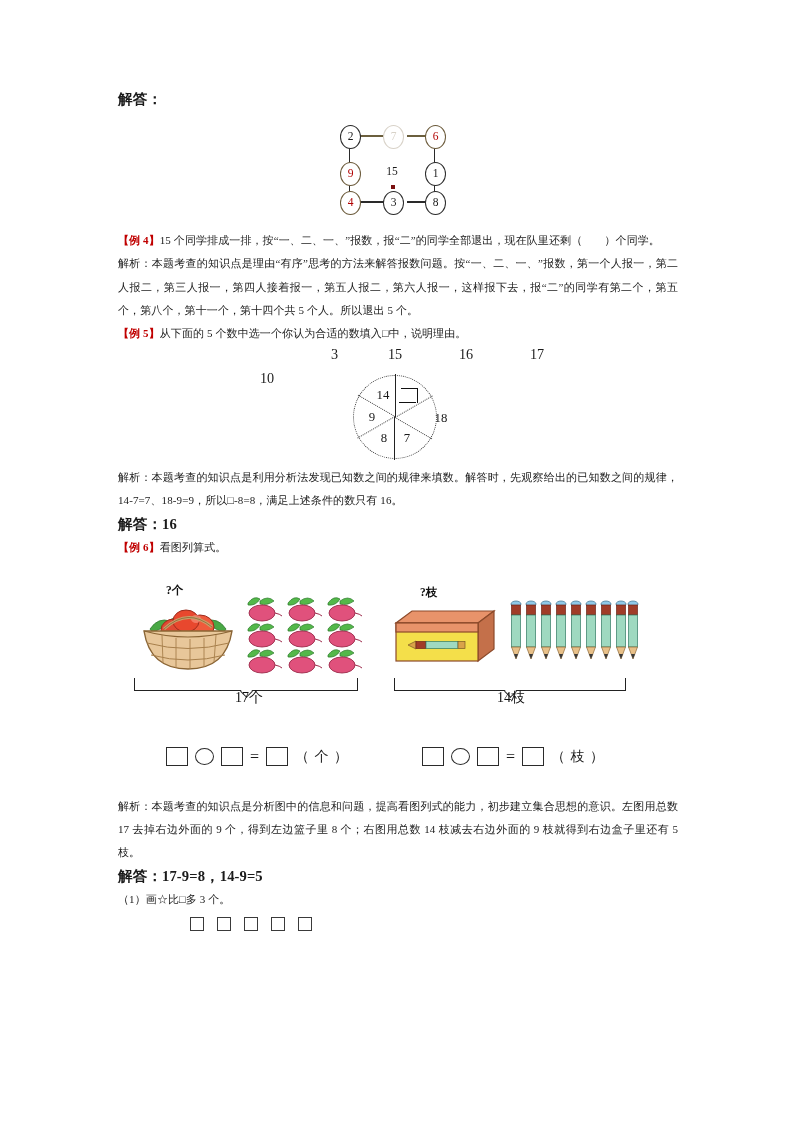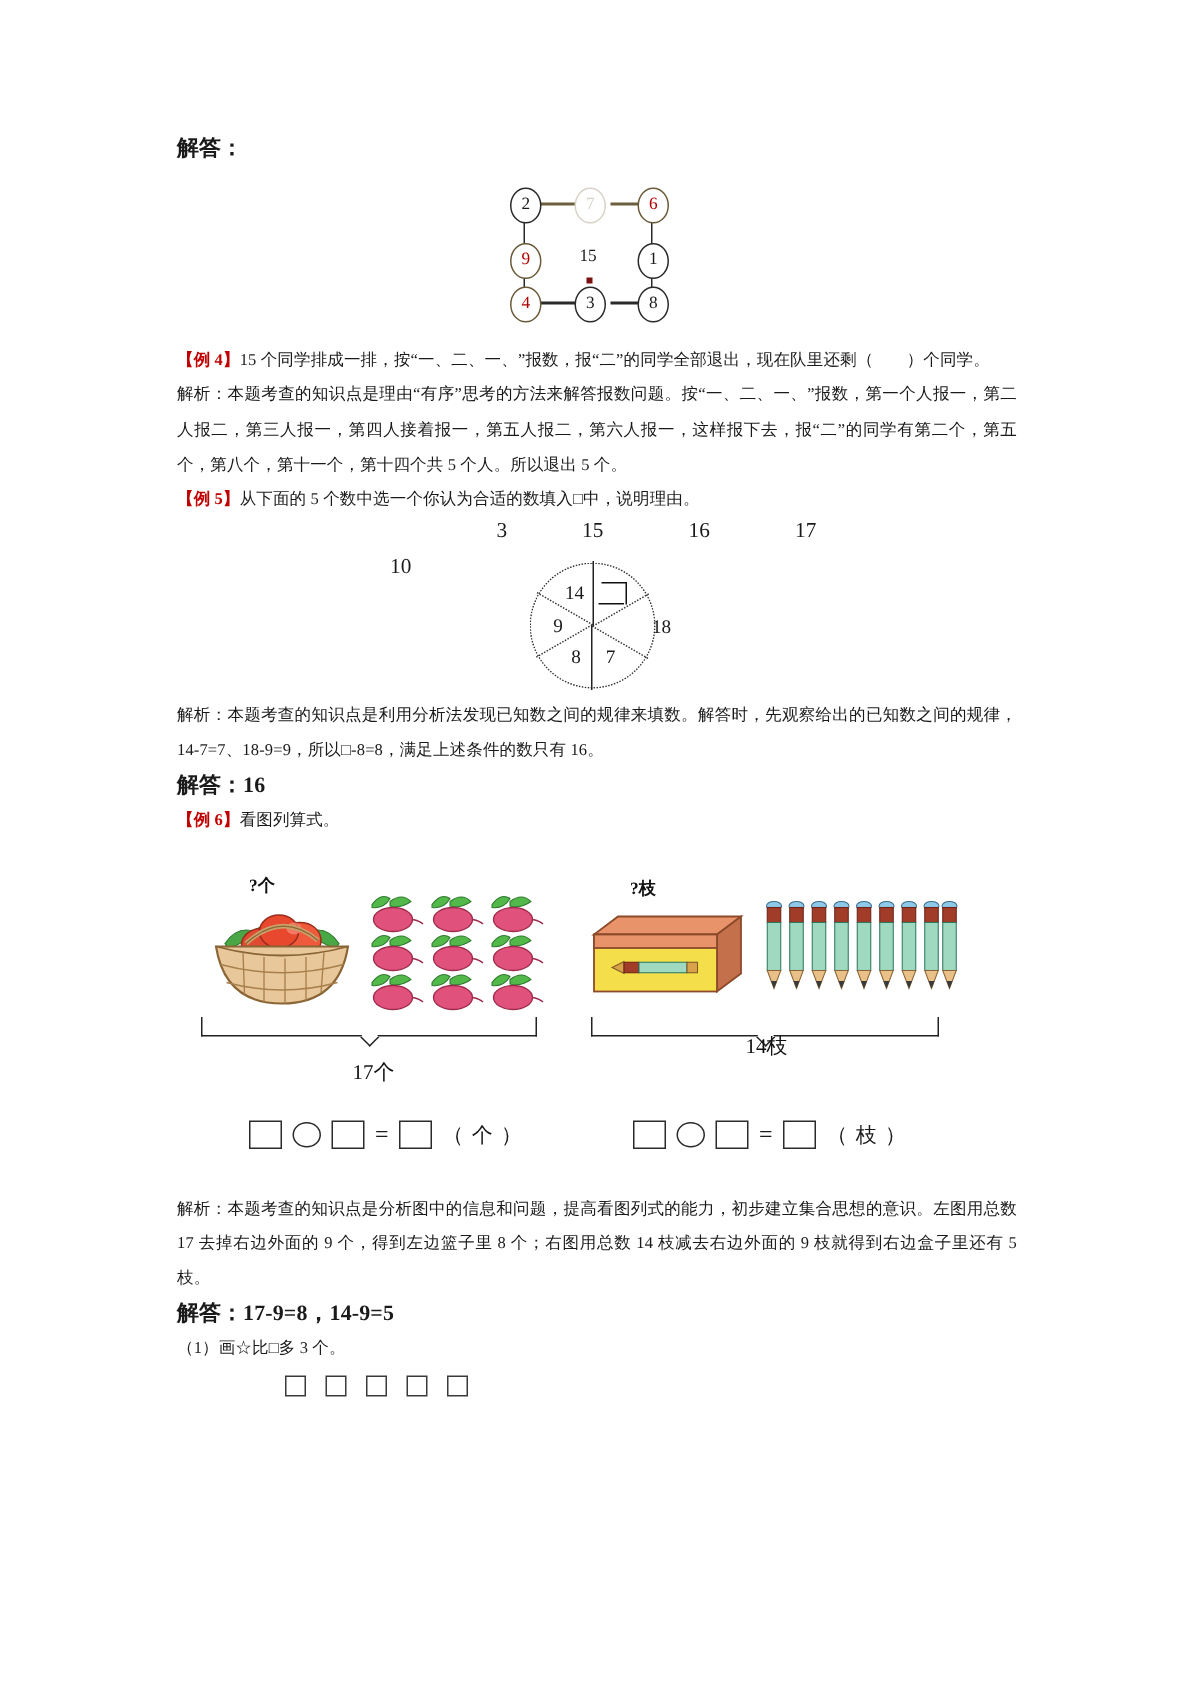--- a/index.html
+++ b/index.html
@@ -422,21 +422,21 @@
             <g transform="translate(84,54)">
               <path d="M2,6 q6,-8 12,-4 q-4,7 -12,6 z" fill="#53b84a" stroke="#2f7a2e" stroke-width="0.7"></path>
               <path d="M14,4 q8,-6 14,0 q-7,5 -14,3 z" fill="#53b84a" stroke="#2f7a2e" stroke-width="0.7"></path>
               <ellipse cx="16" cy="16" rx="13" ry="8" fill="#e0517c" stroke="#9d2b4c" stroke-width="0.9"></ellipse>
               <path d="M29,16 q5,1 7,3" stroke="#9d2b4c" stroke-width="1" fill="none"></path>
             </g>
           </g>
         </svg>
 
         <div class="brace" style="left:4px; top:95px; width:224px;"></div>
-        <div class="total-label" style="left:74px; top:123px; width:90px;">17个</div>
+        <div class="total-label" style="left:74px; top:106px; width:90px;">17个</div>
       </div>
 
       <div class="pic-group" style="left:272px; top:10px; width:250px; height:125px;">
         <div class="qlabel" style="left:30px; top:2px;">?枝</div>
 
         <svg width="108" height="68" style="position:absolute; left:2px; top:20px;">
           <polygon points="4,20 86,20 102,8 20,8" fill="#e8936a" stroke="#8c4a2a" stroke-width="1.2"></polygon>
           <polygon points="86,20 102,8 102,46 86,58" fill="#c4704a" stroke="#8c4a2a" stroke-width="1.2"></polygon>
           <rect x="4" y="20" width="82" height="38" fill="#f4df4a" stroke="#8c4a2a" stroke-width="1.2"></rect>
           <rect x="4" y="20" width="82" height="9" fill="#e8936a" stroke="#8c4a2a" stroke-width="1.2"></rect>

